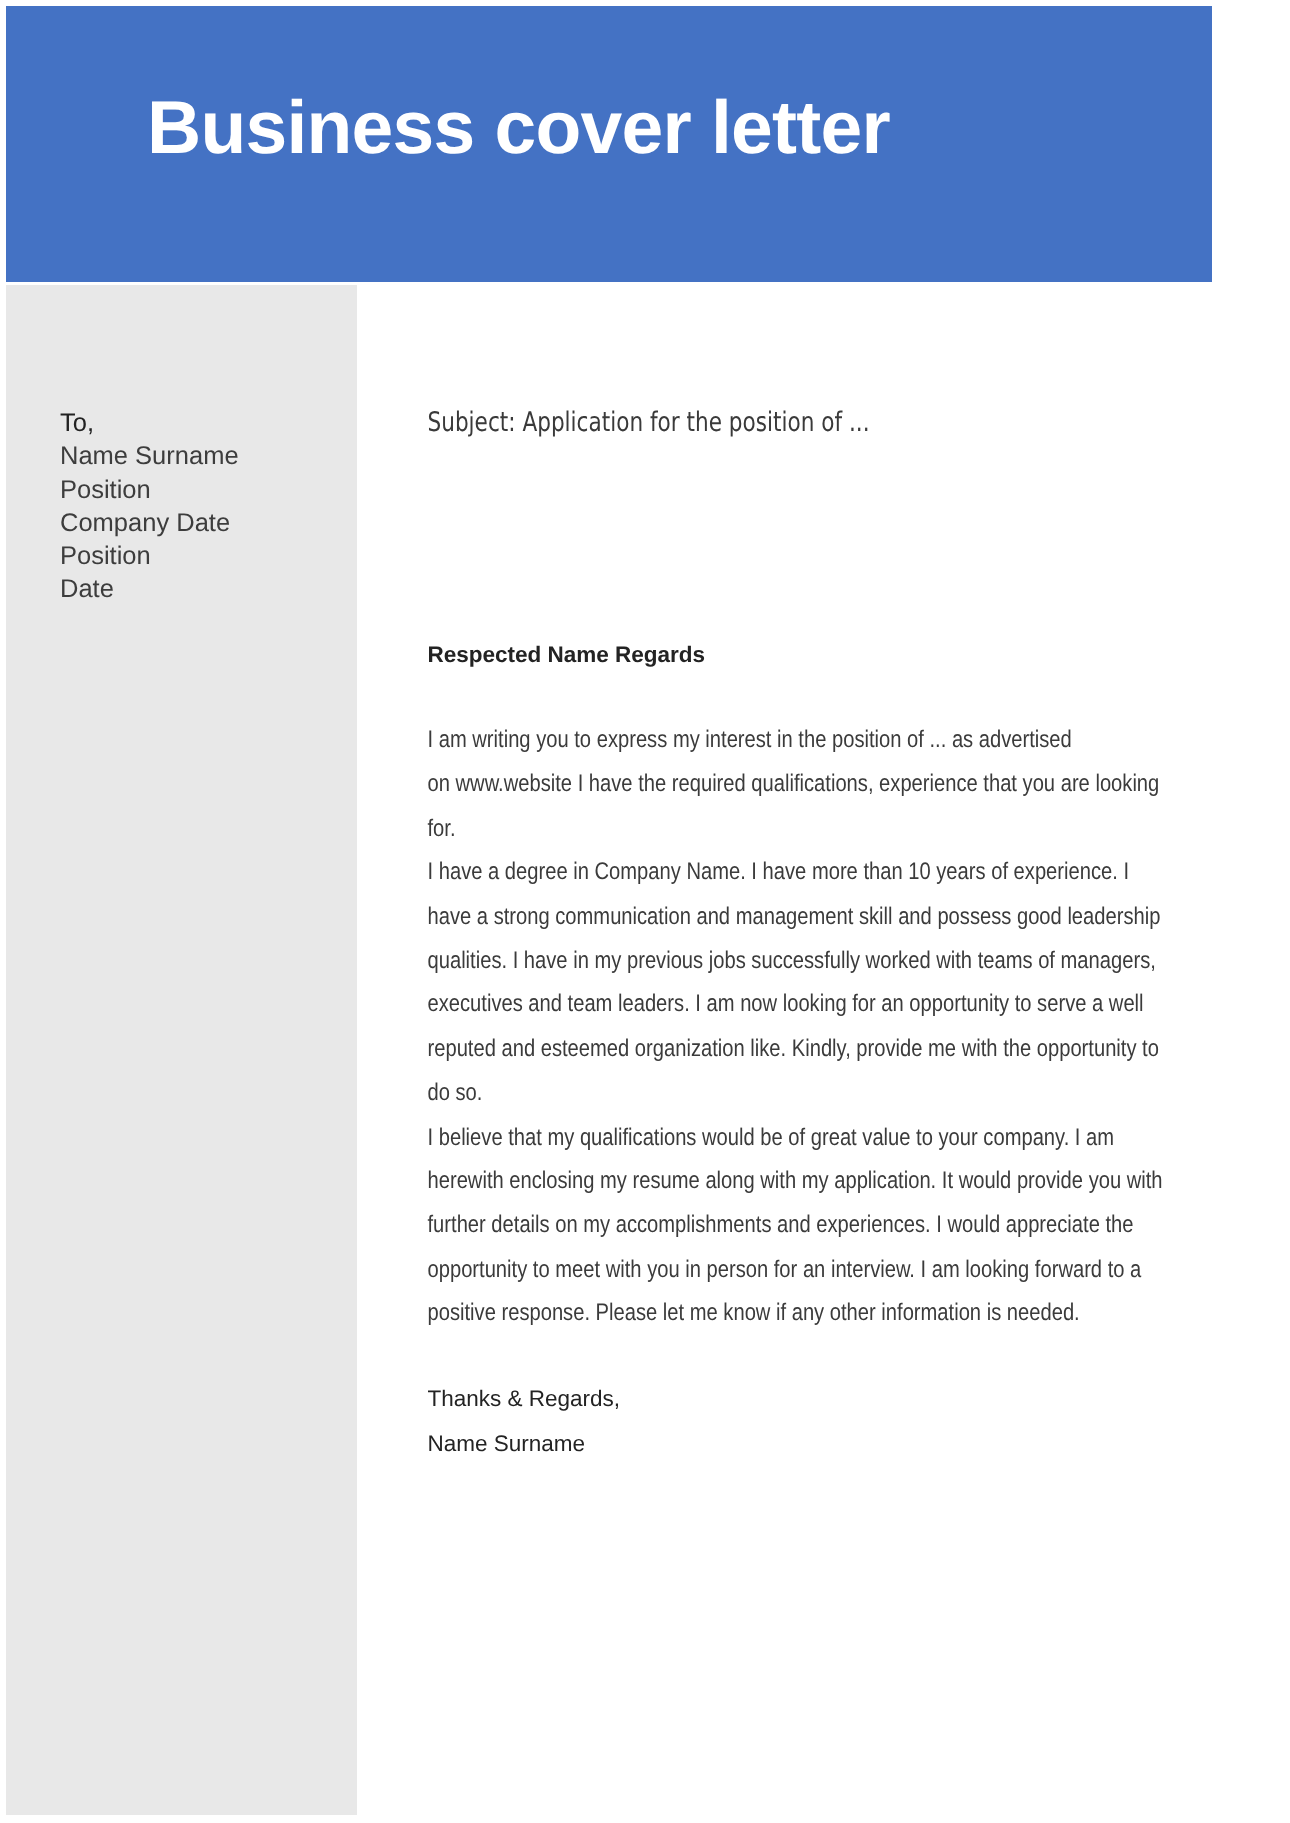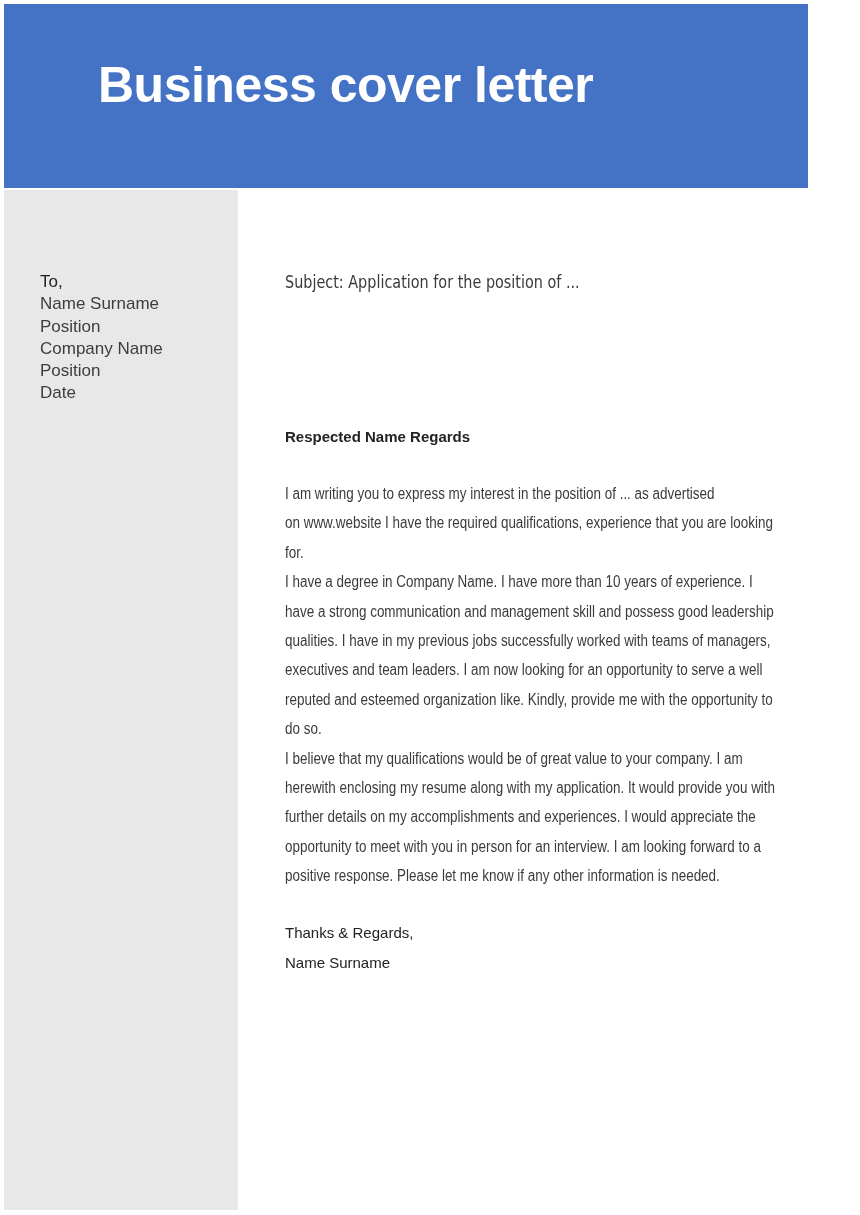--- a/index.html
+++ b/index.html
@@ -116,21 +116,21 @@
 
   <div class="banner" style="background-color: rgb(68, 114, 196);">
     <h1 class="banner-title">Business cover letter</h1>
   </div>
 
   <div class="sidebar" style="background-color: rgb(232, 232, 232);">
     <div class="recipient">
       <div class="recipient-label">To,</div>
       <div>Name Surname</div>
       <div>Position</div>
-      <div>Company Name</div>
+      <div>Company Date</div>
       <div>Position</div>
       <div>Date</div>
     </div>
   </div>
 
   <p class="subject">Subject: Application for the position of ...</p>
 
   <p class="salutation">Respected Name Regards</p>
 
   <div class="body-text">

